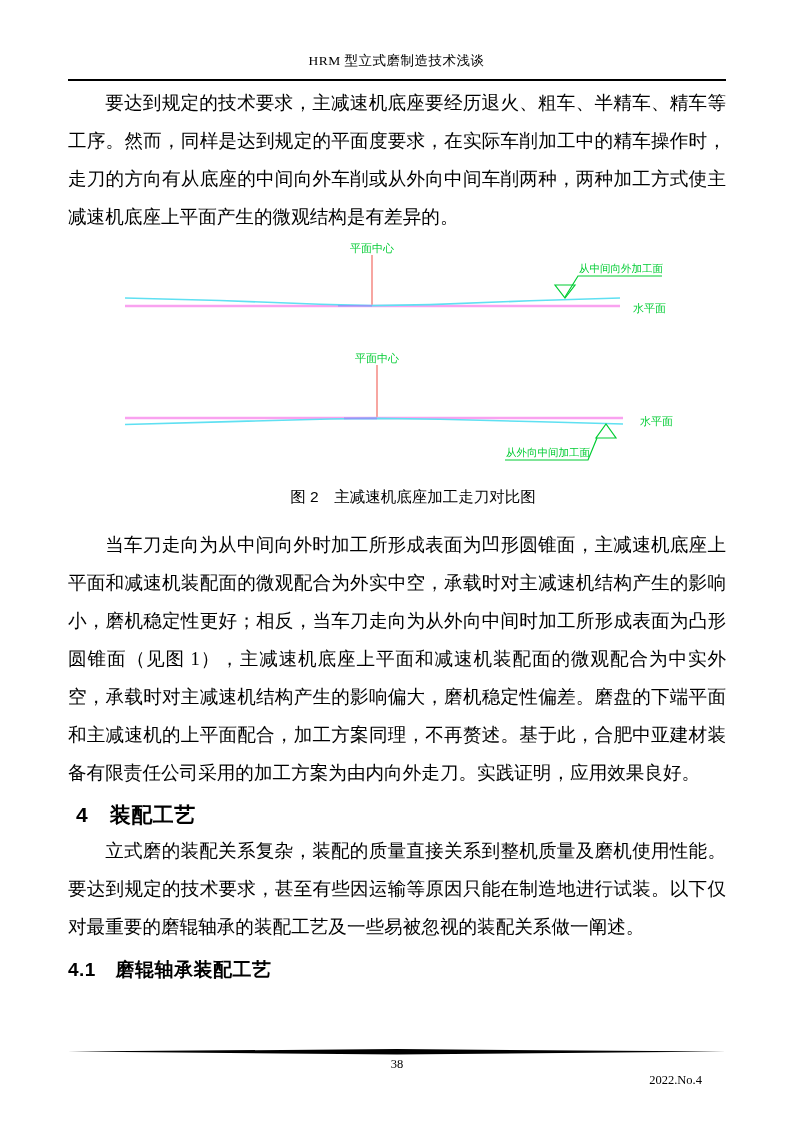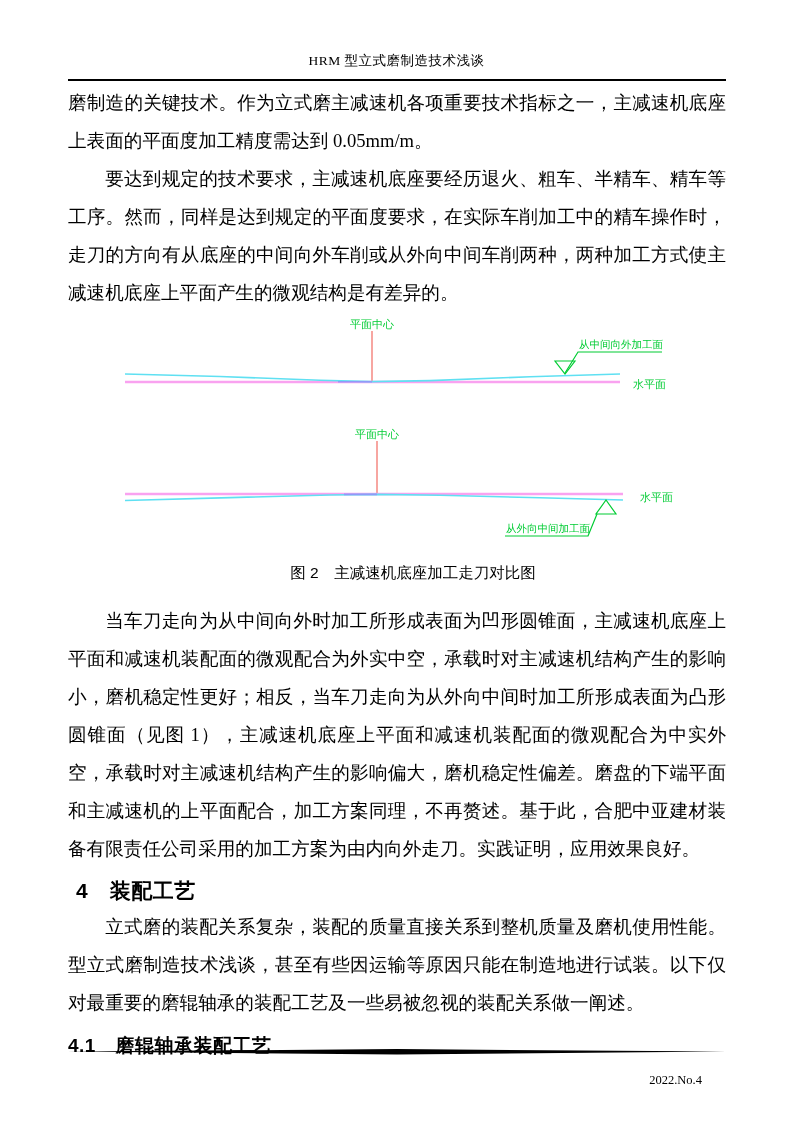--- a/index.html
+++ b/index.html
@@ -109,21 +109,20 @@
 </head>
 <body>
 
 <div class="page">
 
   <div class="header-title">HRM 型立式磨制造技术浅谈</div>
   <div class="header-rule"></div>
 
   <div class="content">
 
-    <p>磨制造的关键技术。作为立式磨主减速机各项重要技术指标之一，主减速机底座上表面的平面度加工精度需达到 0.05mm/m。</p>
     <p class="indent">要达到规定的技术要求，主减速机底座要经历退火、粗车、半精车、精车等工序。然而，同样是达到规定的平面度要求，在实际车削加工中的精车操作时，走刀的方向有从底座的中间向外车削或从外向中间车削两种，两种加工方式使主减速机底座上平面产生的微观结构是有差异的。</p>
 
     <div class="figure-block">
       <svg width="640" height="232" viewBox="0 0 640 232">
 
         <text class="fig-label" x="272" y="16" text-anchor="middle" fill="#00cc33">平面中心</text>
         <line x1="272" y1="19" x2="272" y2="70" stroke-width="1.6" stroke="#f5908a"></line>
         <line x1="25" y1="70" x2="520" y2="70" stroke-width="2.4" stroke="#f9a2f0"></line>
         <polyline points="25,62 120,64.5 220,68.2 272,69.6 330,68.6 430,64.8 520,62" fill="none" stroke-width="1.6" stroke="#5fe0f2"></polyline>
         <line x1="238" y1="69.8" x2="272" y2="69.8" stroke-width="1.6" stroke="#8f9bf8"></line>
@@ -143,27 +142,28 @@
         <text class="fig-label" x="540" y="189" text-anchor="start" fill="#00cc33">水平面</text>
       </svg>
     </div>
 
     <div class="fig-caption">图 2　主减速机底座加工走刀对比图</div>
 
     <p class="indent">当车刀走向为从中间向外时加工所形成表面为凹形圆锥面，主减速机底座上平面和减速机装配面的微观配合为外实中空，承载时对主减速机结构产生的影响小，磨机稳定性更好；相反，当车刀走向为从外向中间时加工所形成表面为凸形圆锥面（见图 1），主减速机底座上平面和减速机装配面的微观配合为中实外空，承载时对主减速机结构产生的影响偏大，磨机稳定性偏差。磨盘的下端平面和主减速机的上平面配合，加工方案同理，不再赘述。基于此，合肥中亚建材装备有限责任公司采用的加工方案为由内向外走刀。实践证明，应用效果良好。</p>
 
     <h2 class="sec">4　装配工艺</h2>
 
-    <p class="indent">立式磨的装配关系复杂，装配的质量直接关系到整机质量及磨机使用性能。型立式磨制造技术浅谈，甚至有些因运输等原因只能在制造地进行试装。以下仅对最重要的磨辊轴承的装配工艺及一些易被忽视的装配关系做一阐述。</p>
+    <p class="indent">立式磨的装配关系复杂，装配的质量直接关系到整机质量及磨机使用性能。要达到规定的技术要求，甚至有些因运输等原因只能在制造地进行试装。以下仅对最重要的磨辊轴承的装配工艺及一些易被忽视的装配关系做一阐述。</p>
 
     <h3 class="sec">4.1　磨辊轴承装配工艺</h3>
 
   </div>
 
   <svg class="footer-rule" width="658" height="6" viewBox="0 0 658 6">
     <polygon points="0,2.6 329,0 658,2.6 329,5.6" fill="#000000"></polygon>
   </svg>
 
   <div class="footer-row">
+    <div class="footer-page-number">38</div>
     <div class="footer-issue">2022.No.4</div>
   </div>
 
 </div>
 
 </body></html>

